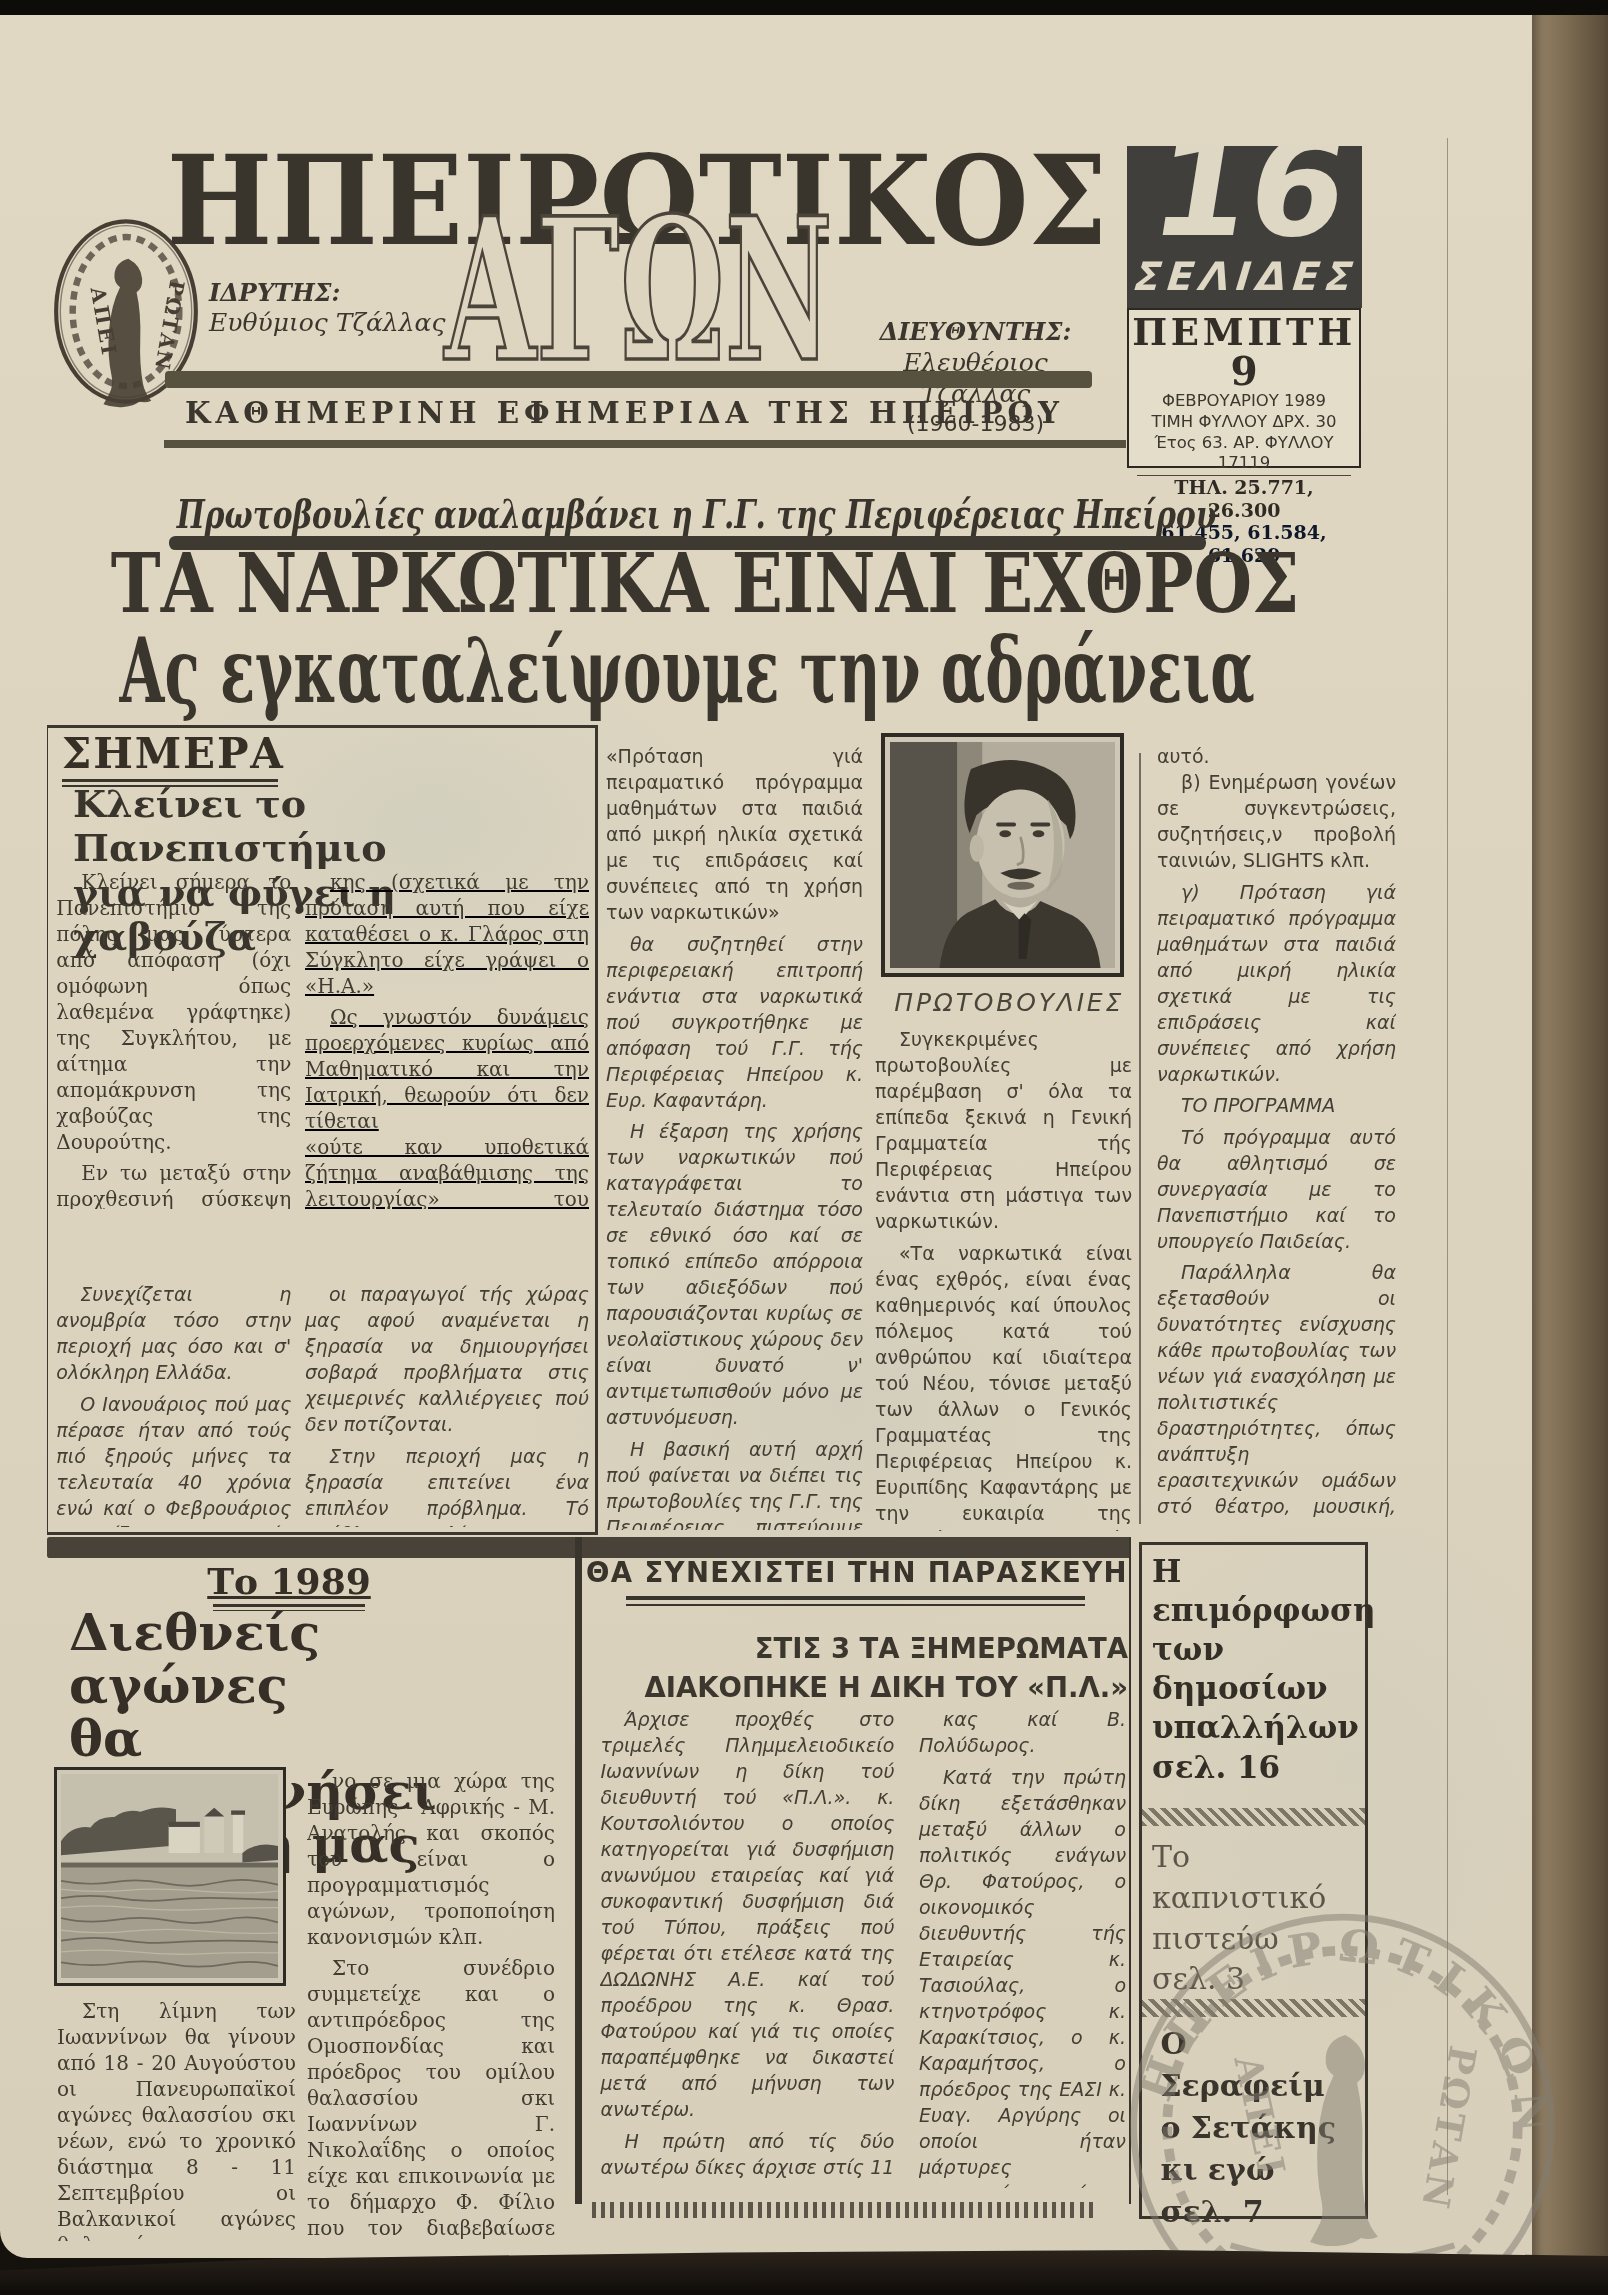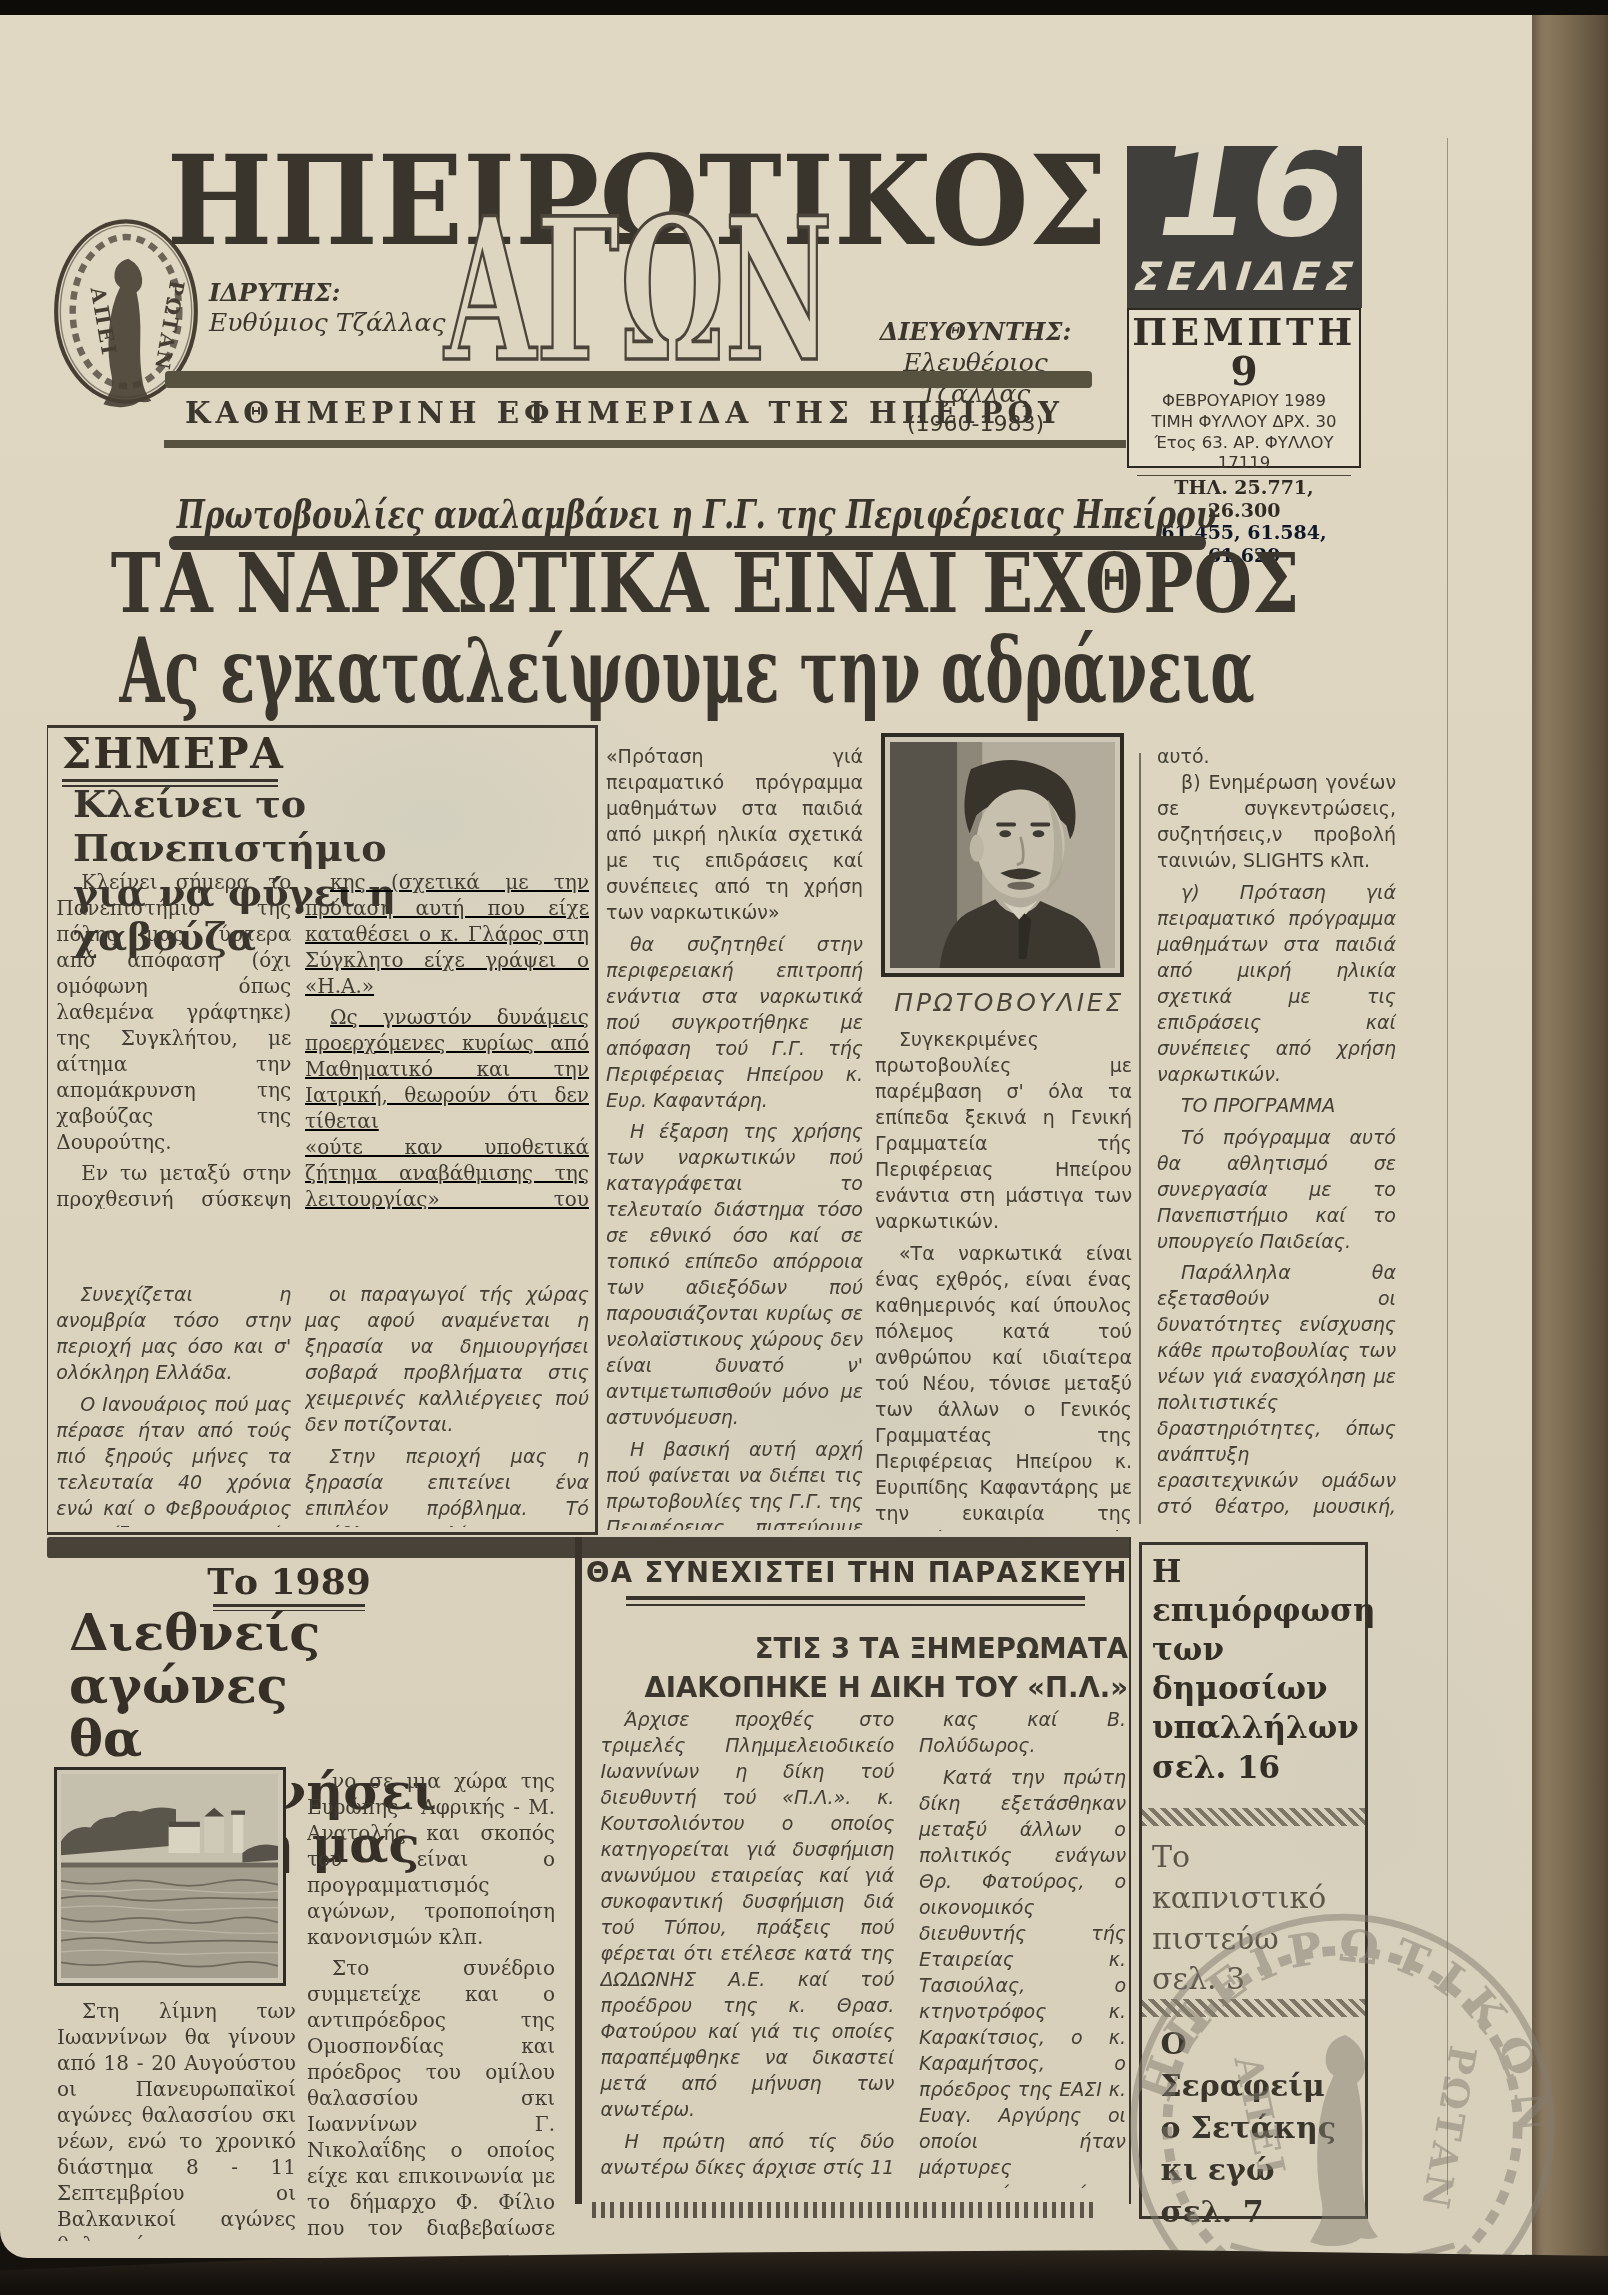--- a/index.html
+++ b/index.html
@@ -187,21 +187,21 @@
     <p style="font-style:italic">γ) Πρόταση γιά πειραματικό πρόγραμμα μαθημάτων στα παιδιά από μικρή ηλικία σχετικά με τις επιδράσεις καί συνέπειες από χρήση ναρκωτικών.</p>
     <p class="ctr" style="font-style:italic">ΤΟ ΠΡΟΓΡΑΜΜΑ</p>
     <p style="font-style:italic">Τό πρόγραμμα αυτό θα αθλητισμό σε συνεργασία με το Πανεπιστήμιο καί το υπουργείο Παιδείας.</p>
     <p style="font-style:italic">Παράλληλα θα εξετασθούν οι δυνατότητες ενίσχυσης κάθε πρωτοβουλίας των νέων γιά ενασχόληση με πολιτιστικές δραστηριότητες, όπως ανάπτυξη ερασιτεχνικών ομάδων στό θέατρο, μουσική, αθλητισμό κ.α.</p>
 
   </div>
 
   <div class="abs" style="left:47px;top:1537px;width:1084px;height:21px;background:#494239;border-radius:2.8px;"></div>
 
   <div class="abs" style="left:197px;top:1563px;width:184px;text-align:center;">
-    <span style="font:bold 36px/1.05 'DejaVu Serif',serif;color:#352f27;">Το 1989</span>
+    <span style="font:bold 36px/1.05 'DejaVu Serif',serif;color:#352f27;text-decoration:underline;">Το 1989</span>
     <div style="height:0;border-top:3.2px solid #3a352c;border-bottom:1.8px solid #3a352c;padding-top:3.2px;width:152px;margin:2.8px auto 0;"></div>
   </div>
   <div class="abs prelines" style="left:69px;top:1606px;width:436px;font:bold 51px/1.04 'DejaVu Serif',serif;color:#352f27;">Διεθνείς αγώνες
 θα φιλοξενήσει
 η λίμνη μας</div>
 
   <div class="abs" style="left:54px;top:1767px;width:232px;height:219px;border:3.7px solid #2e2a24;box-sizing:border-box;background:#cfc8b6;padding:3.7px;">
     <svg width="217" height="204" viewBox="0 0 500 470" preserveAspectRatio="none">
       <rect width="500" height="470" fill="#c5bfae"></rect>
       <path d="M0 155 q25 -38 68 -32 q18 -26 55 -24 q28 -20 60 -12 q42 -16 82 -6 l0 84 l-265 22 z" fill="#5a564c"></path>

